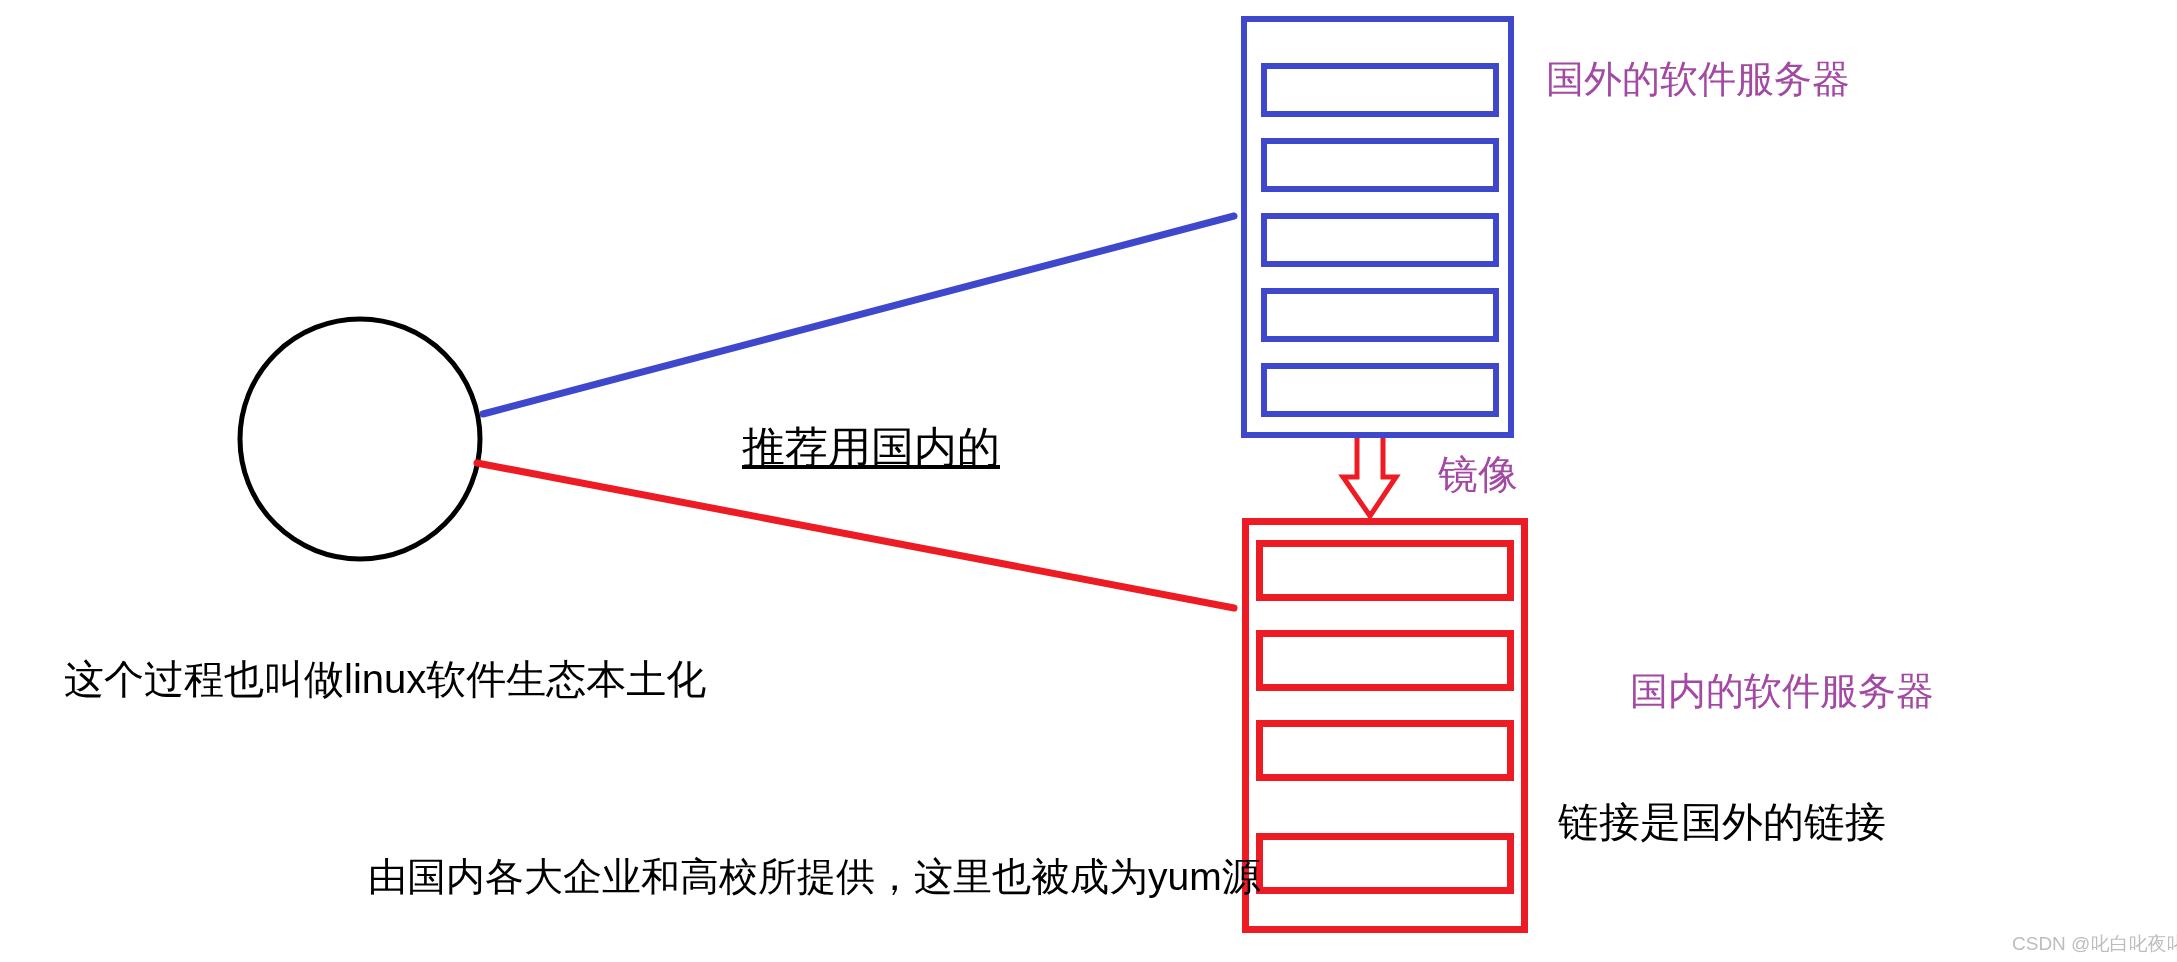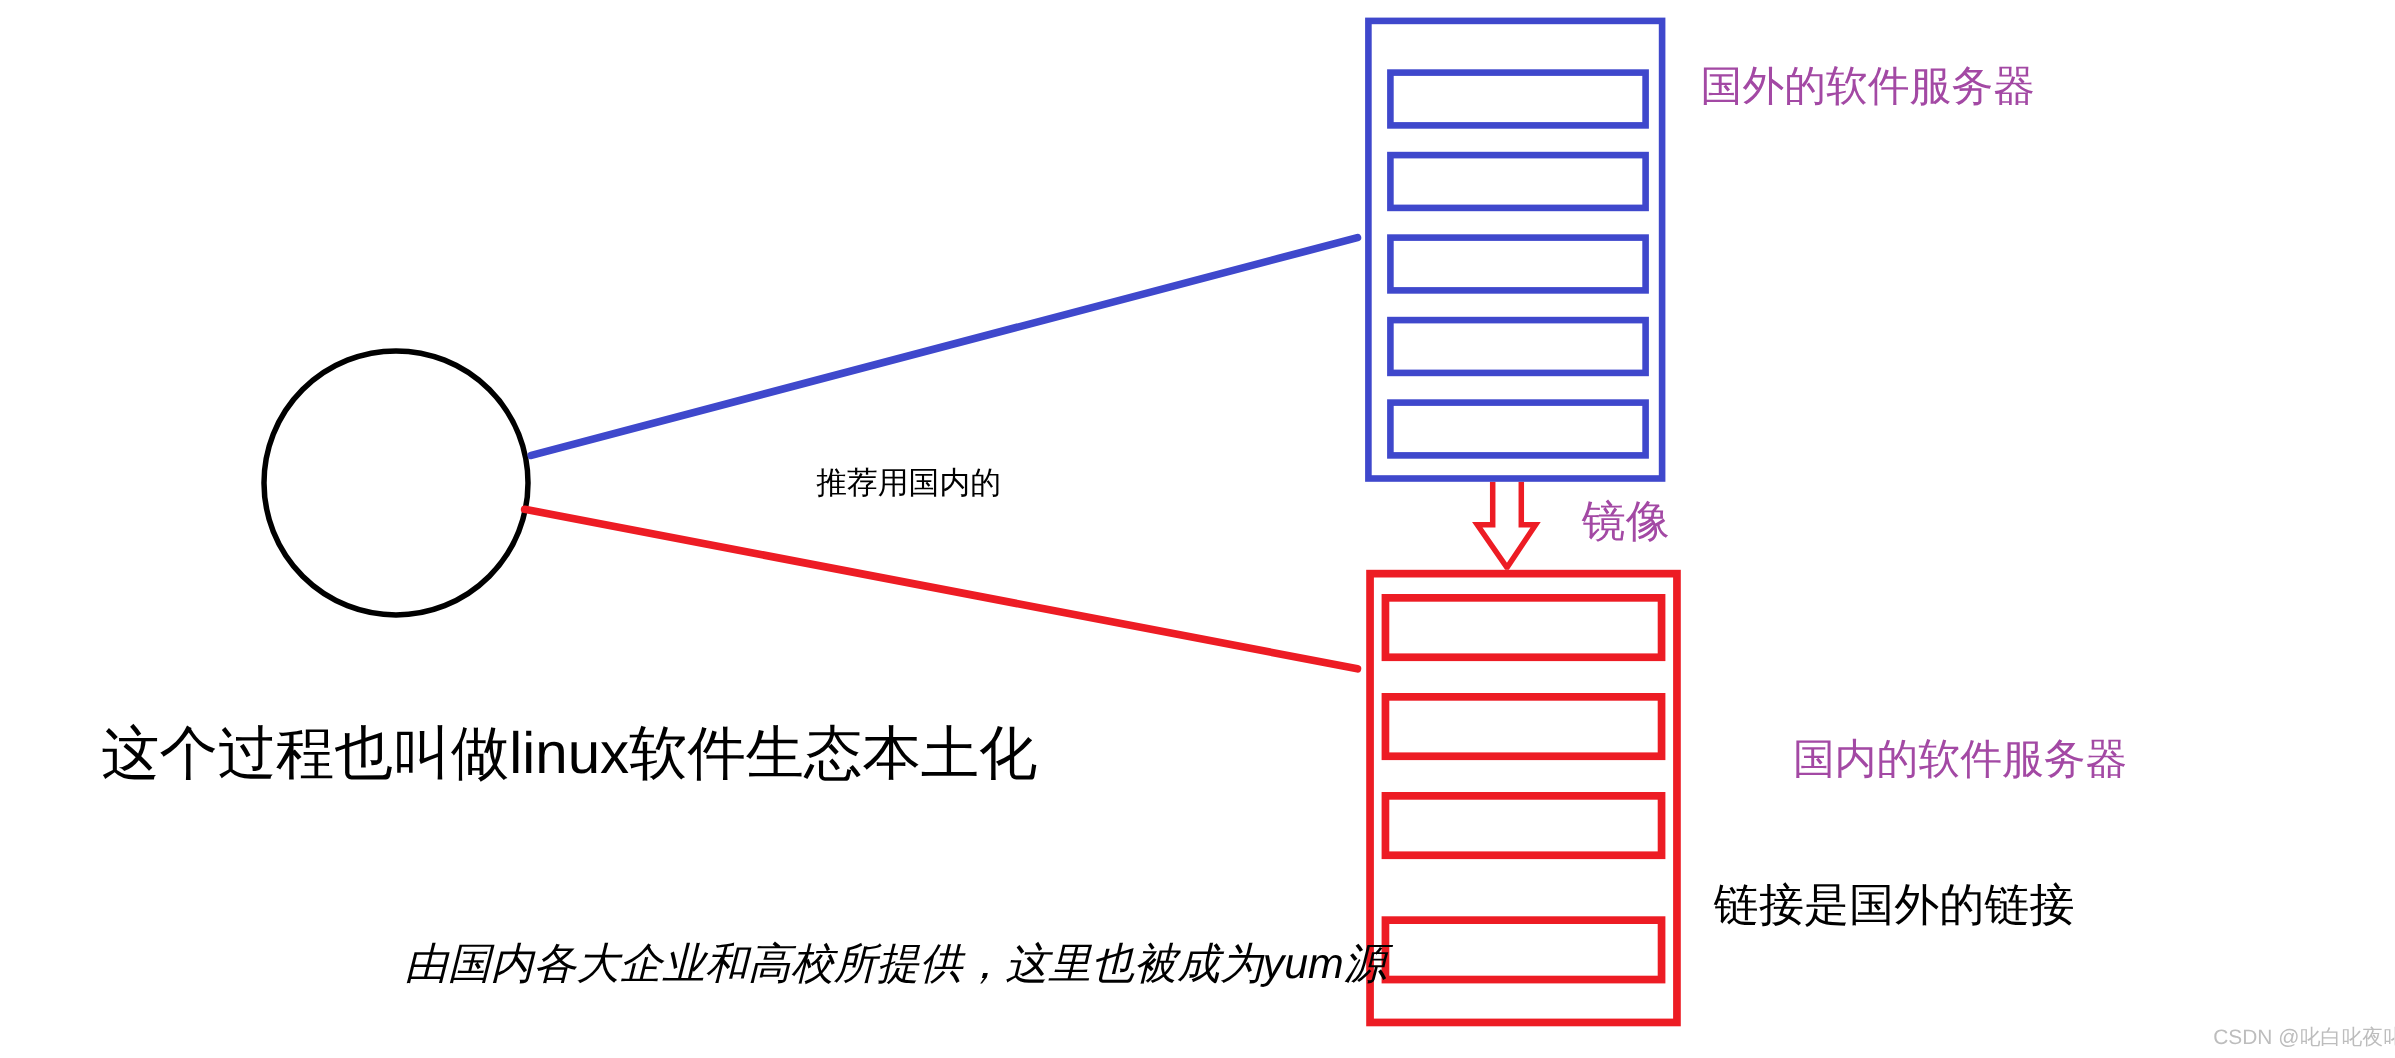--- a/index.html
+++ b/index.html
@@ -16,26 +16,26 @@
   .server .slot{box-sizing:border-box;background:#fff;flex:0 0 auto;}
   .server.blue .slot{margin-left:14px;width:238px;height:54px;border:6px solid #3F48CC;margin-bottom:21px;}
   .server.red .slot{margin-left:7px;width:258px;height:61px;border:7px solid #ED1C24;margin-bottom:29px;}
   .server.red .slot:nth-child(4){margin-top:23px;}
 
   
   .lbl{position:absolute;white-space:nowrap;line-height:1.15;color:#000;}
   .purple{color:#A349A4;}
   .lbl-foreign-title{left:1546px;top:58px;font-size:38px;}
   .lbl-foreign-note{left:1548px;top:164px;font-size:40px;}
-  .lbl-recommend{left:742px;top:423px;font-size:28px;}
+  .lbl-recommend{left:742px;top:423px;font-size:43px;text-decoration:underline;}
   .lbl-mirror{left:1438px;top:451px;font-size:40px;}
   .lbl-domestic-title{left:1630px;top:670px;font-size:38px;}
   .lbl-domestic-note{left:1558px;top:799px;font-size:41px;}
-  .lbl-left-note{left:64px;top:656px;font-size:53px;margin-left:28px;}
-  .lbl-bottom-note{left:368px;top:855px;font-size:39px;font-style:italic;}
+  .lbl-left-note{left:64px;top:656px;font-size:40px;}
+  .lbl-bottom-note{left:368px;top:855px;font-size:39px;}
   .lbl-watermark{left:2012px;top:933px;font-size:19px;color:#BDBDBD;}
 </style>
 </head>
 <body>
 
 <div id="stage">
 
   <svg id="shapes" viewBox="0 0 2177 962" xmlns="http://www.w3.org/2000/svg">
 
     <circle cx="360" cy="439" r="120" fill="#ffffff" stroke="#000000" stroke-width="5"></circle>

